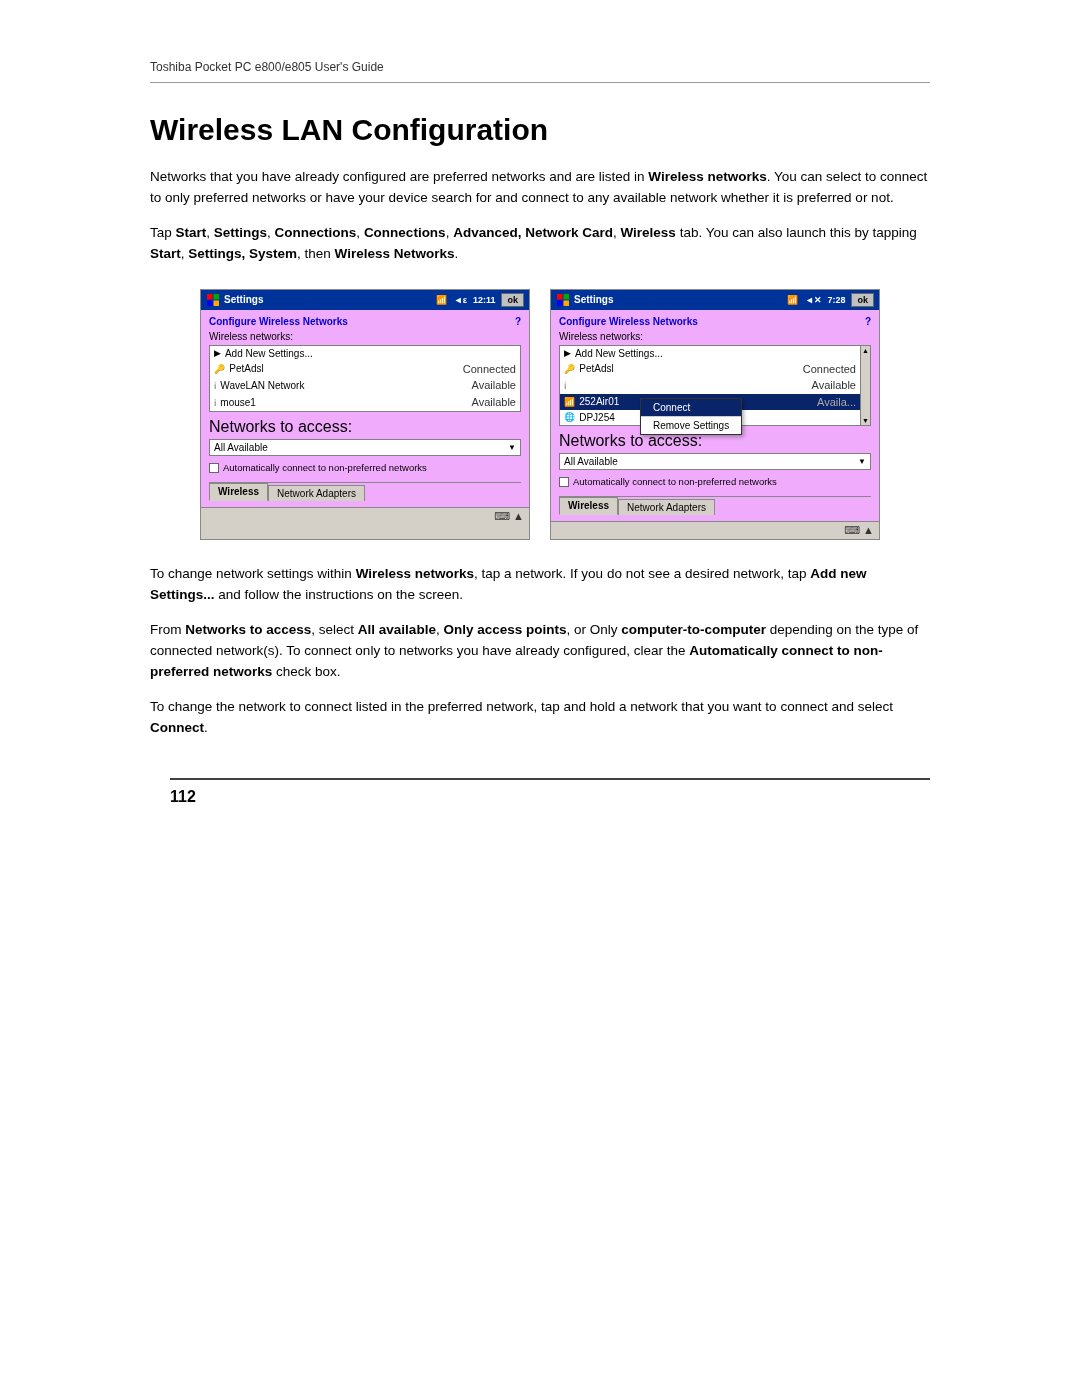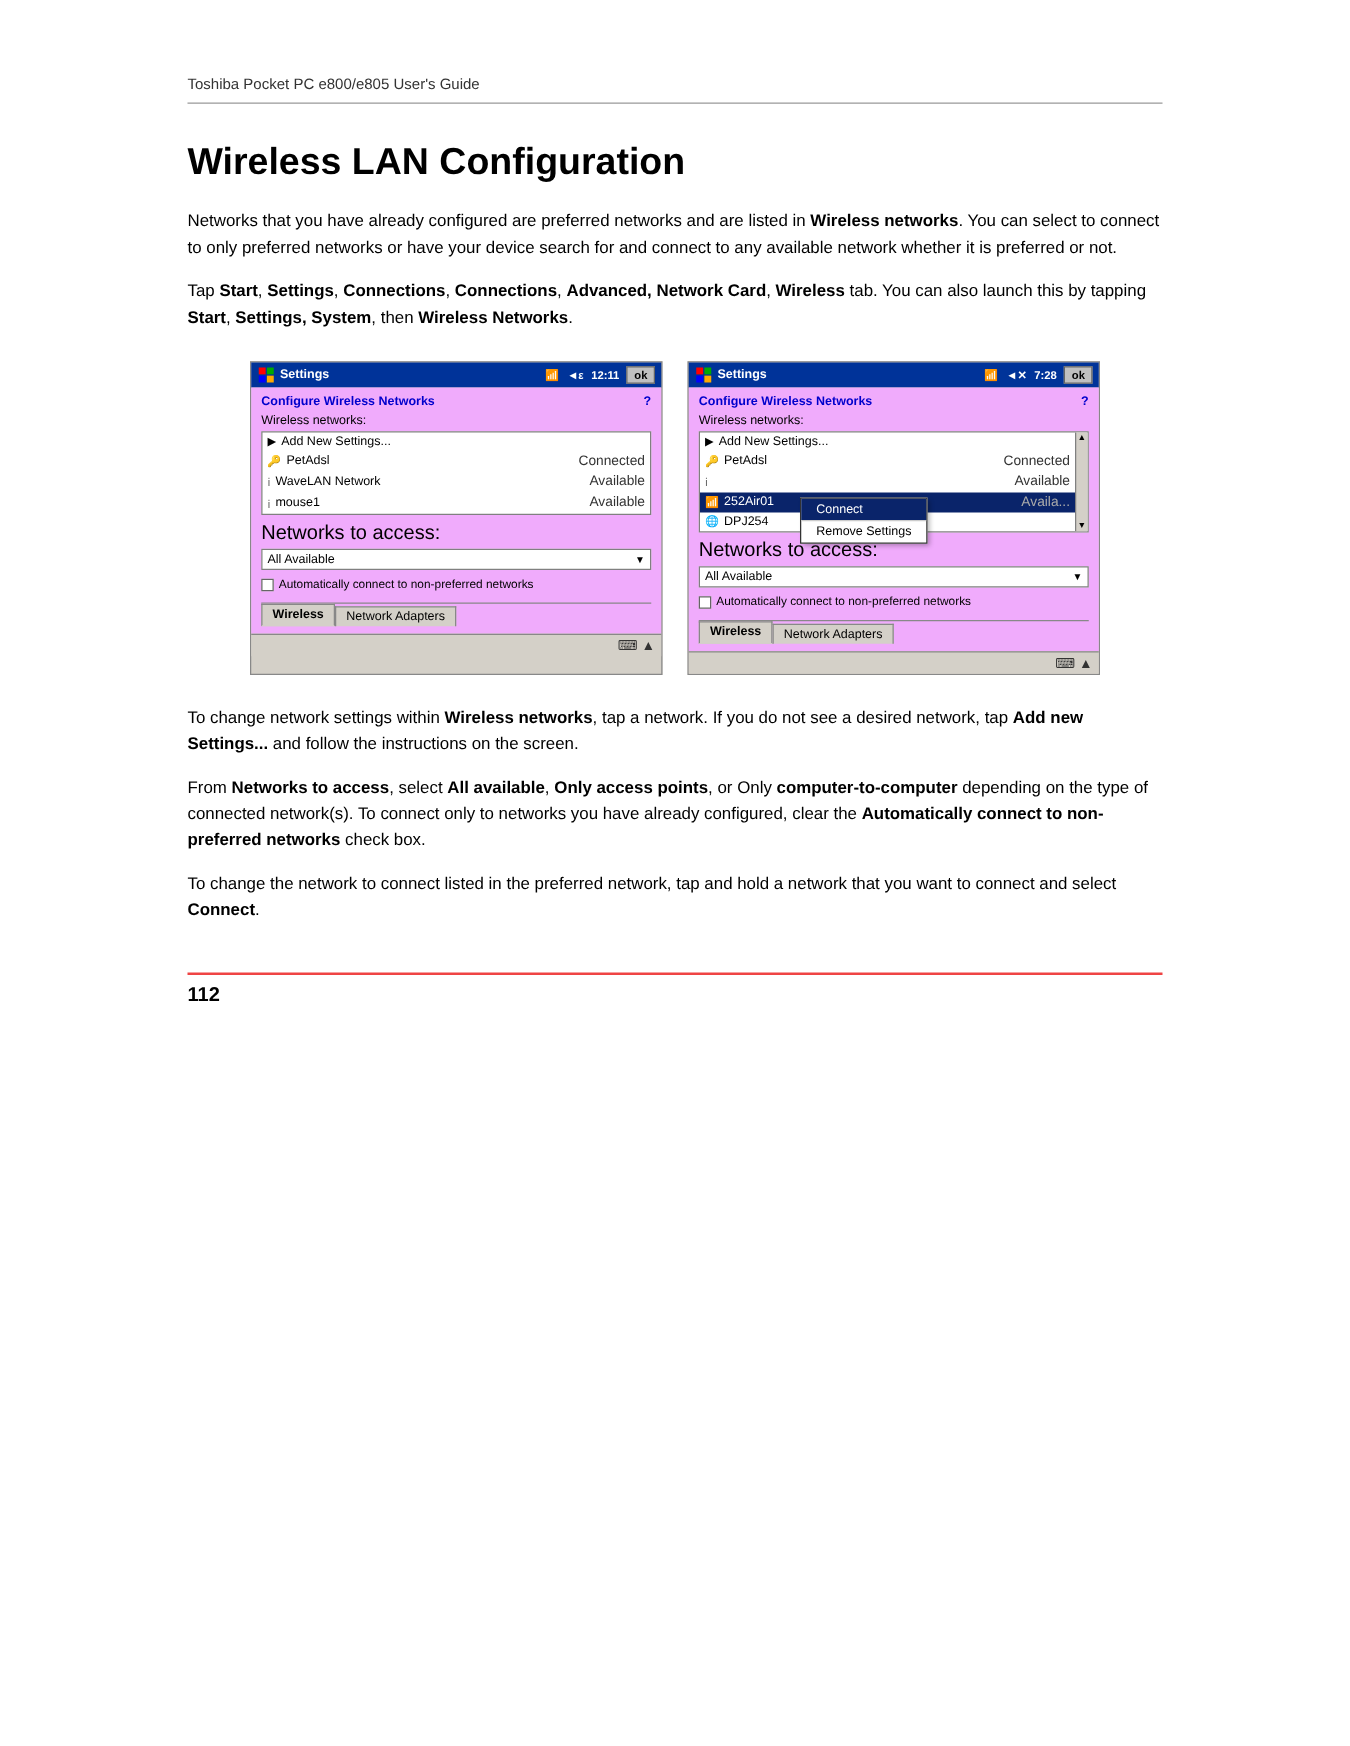--- a/index.html
+++ b/index.html
@@ -245,25 +245,26 @@
       justify-content: flex-end;
       align-items: center;
     }
 
     .ss-keyboard-icon {
       font-size: 11px;
       color: #333;
     }
 
     .page-footer {
-      border-top: 2px solid #ef4444;
+      border-top: 2px solid #404040;
       padding-top: 8px;
       margin-top: 40px;
       display: flex;
       align-items: flex-start;
+      margin-left: 20px;
     }
 
     .page-number {
       font-size: 16px;
       font-weight: bold;
     }
   </style>
 </head>
 <body>
 

